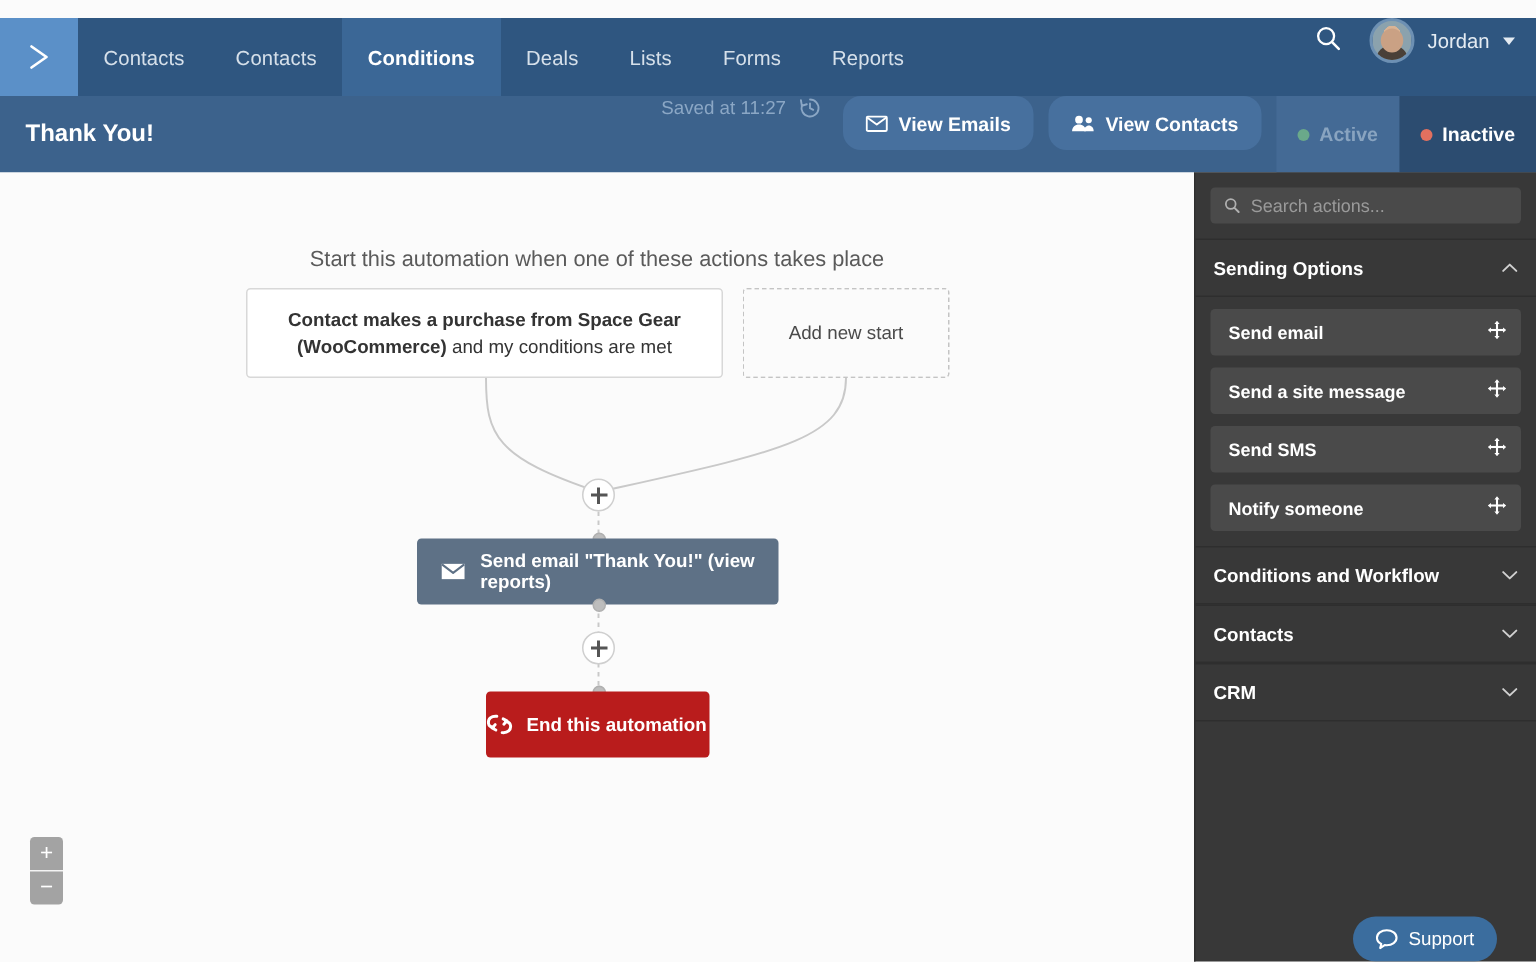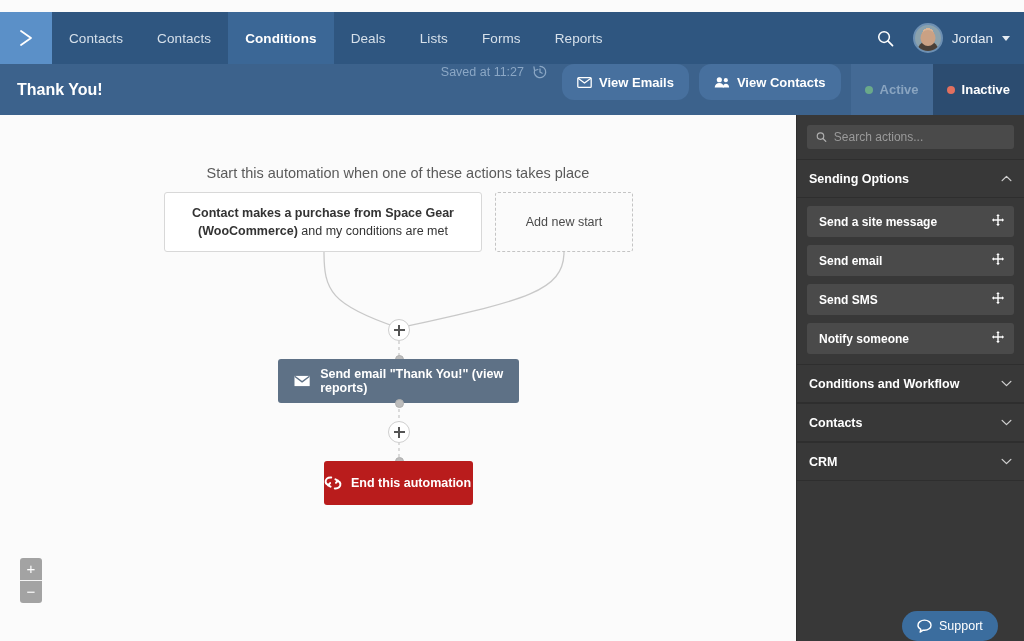--- a/index.html
+++ b/index.html
@@ -24,21 +24,21 @@
   }
   .logo svg { display: block; }
   .nav-items { display: flex; align-items: stretch; }
   .nav-item {
     display: flex; align-items: center; padding: 0 17px;
     color: #d6e0ea; font-size: 13.5px; letter-spacing: .1px;
     cursor: pointer; white-space: nowrap;
   }
   .nav-item.active { background: #3b6796; color: #ffffff; font-weight: bold; }
   .nav-right {
-    margin-left: auto; display: flex; align-items: center;
+    margin-left: auto; display: flex; align-items: flex-start;
     padding-right: 14px; gap: 14px;
   }
   .search-btn { cursor: pointer; display: flex; align-items: center; padding: 4px; }
   .user-menu { display: flex; align-items: center; gap: 9px; cursor: pointer; }
   .avatar {
     width: 30px; height: 30px; border-radius: 50%;
     background: radial-gradient(circle at 50% 34%, #d9b495 0 26%, #8ba2ad 27% 100%);
     border: 2px solid #6d90b3; position: relative; overflow: hidden;
   }
   .avatar::after{
@@ -322,31 +322,31 @@
       <span>Sending Options</span>
       <span class="chev">
         <svg width="11" height="7" viewBox="0 0 12 8">
             <path d="M1 6.4 L6 1.6 L11 6.4" fill="none" stroke="#d0d0d0" stroke-width="1.5" stroke-linecap="round" stroke-linejoin="round"></path>
           </svg>
       </span>
     </div>
 
     <div class="sb-items">
       <div class="sb-item">
-        <span>Send a site message</span>
+        <span>Send email</span>
         <span>
           <svg width="14" height="14" viewBox="0 0 16 16">
             <path d="M8 1 L10 3.4 H6 Z M8 15 L10 12.6 H6 Z M1 8 L3.4 6 V10 Z M15 8 L12.6 6 V10 Z" fill="#ffffff"></path>
             <rect x="7.2" y="3" width="1.6" height="10" fill="#ffffff"></rect>
             <rect x="3" y="7.2" width="10" height="1.6" fill="#ffffff"></rect>
           </svg>
         </span>
       </div>
       <div class="sb-item">
-        <span>Send email</span>
+        <span>Send a site message</span>
         <span>
           <svg width="14" height="14" viewBox="0 0 16 16">
             <path d="M8 1 L10 3.4 H6 Z M8 15 L10 12.6 H6 Z M1 8 L3.4 6 V10 Z M15 8 L12.6 6 V10 Z" fill="#ffffff"></path>
             <rect x="7.2" y="3" width="1.6" height="10" fill="#ffffff"></rect>
             <rect x="3" y="7.2" width="10" height="1.6" fill="#ffffff"></rect>
           </svg>
         </span>
       </div>
       <div class="sb-item">
         <span>Send SMS</span>

